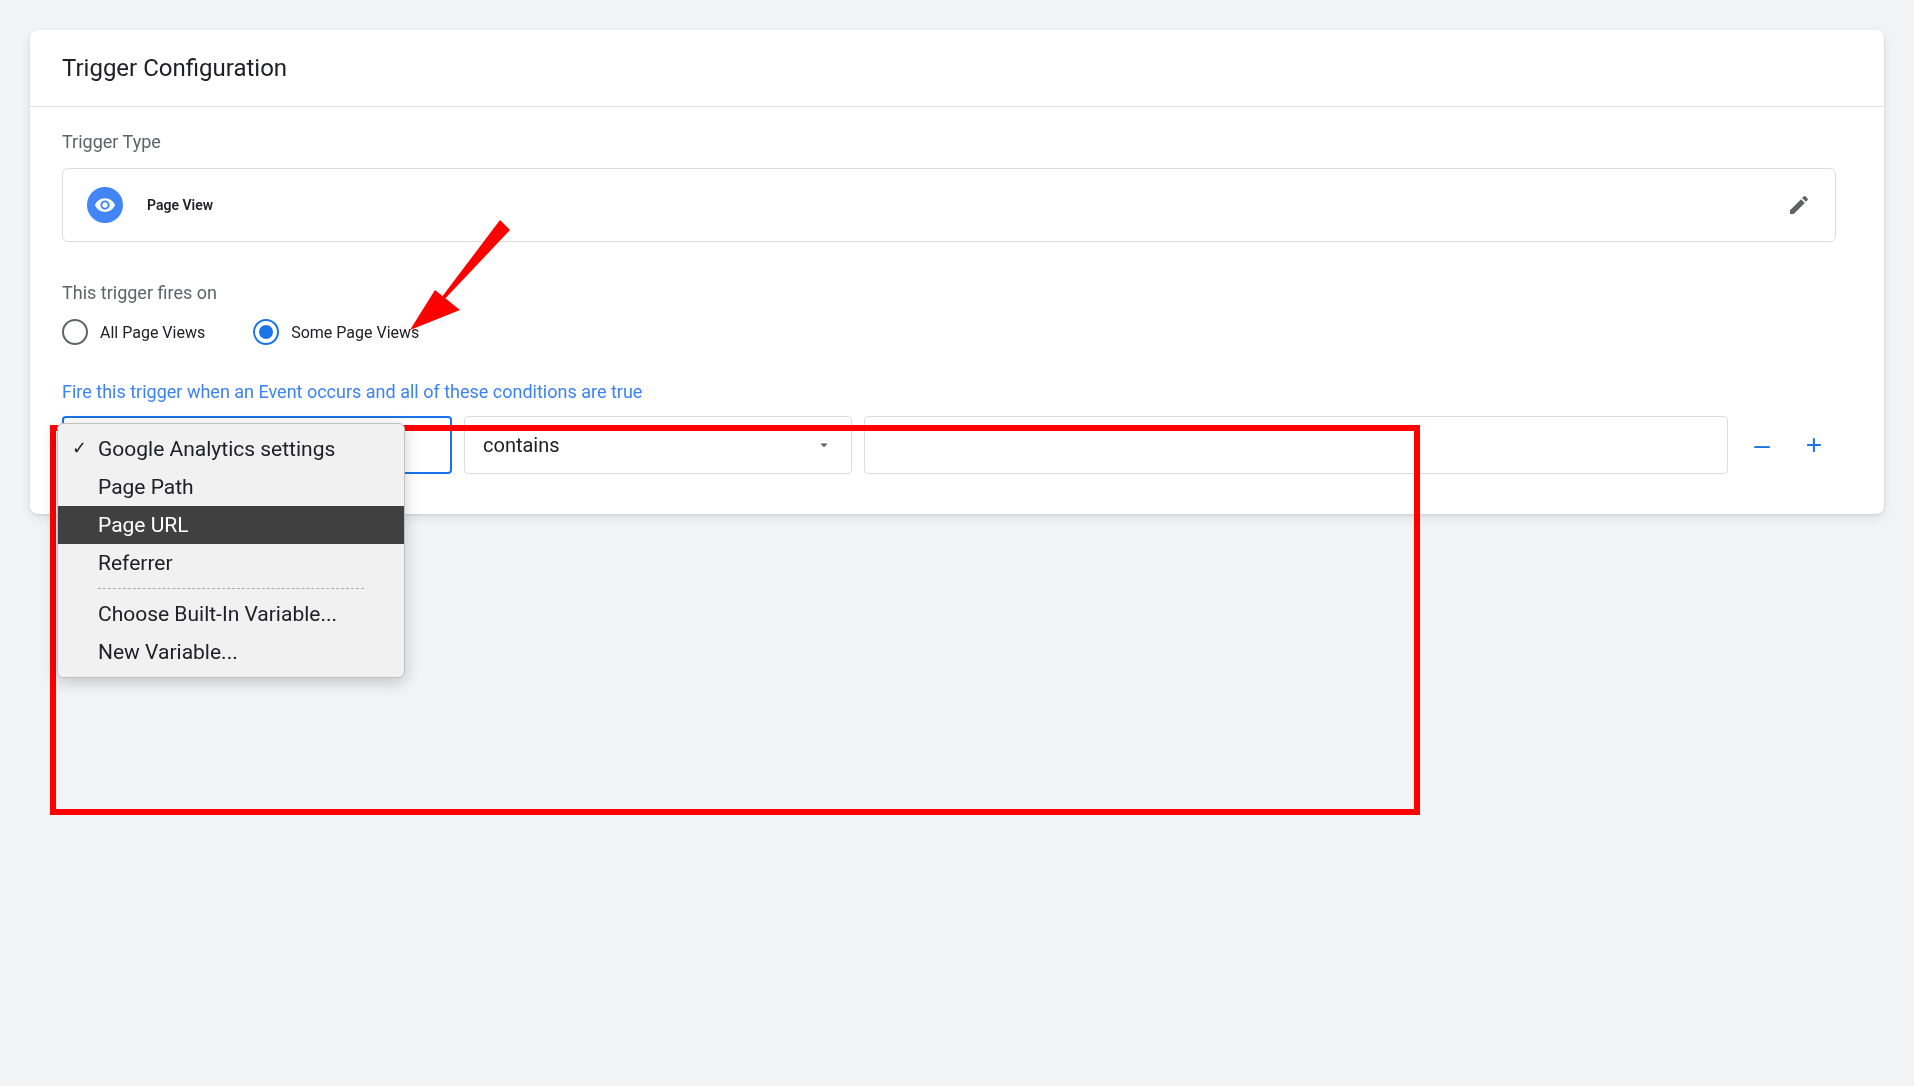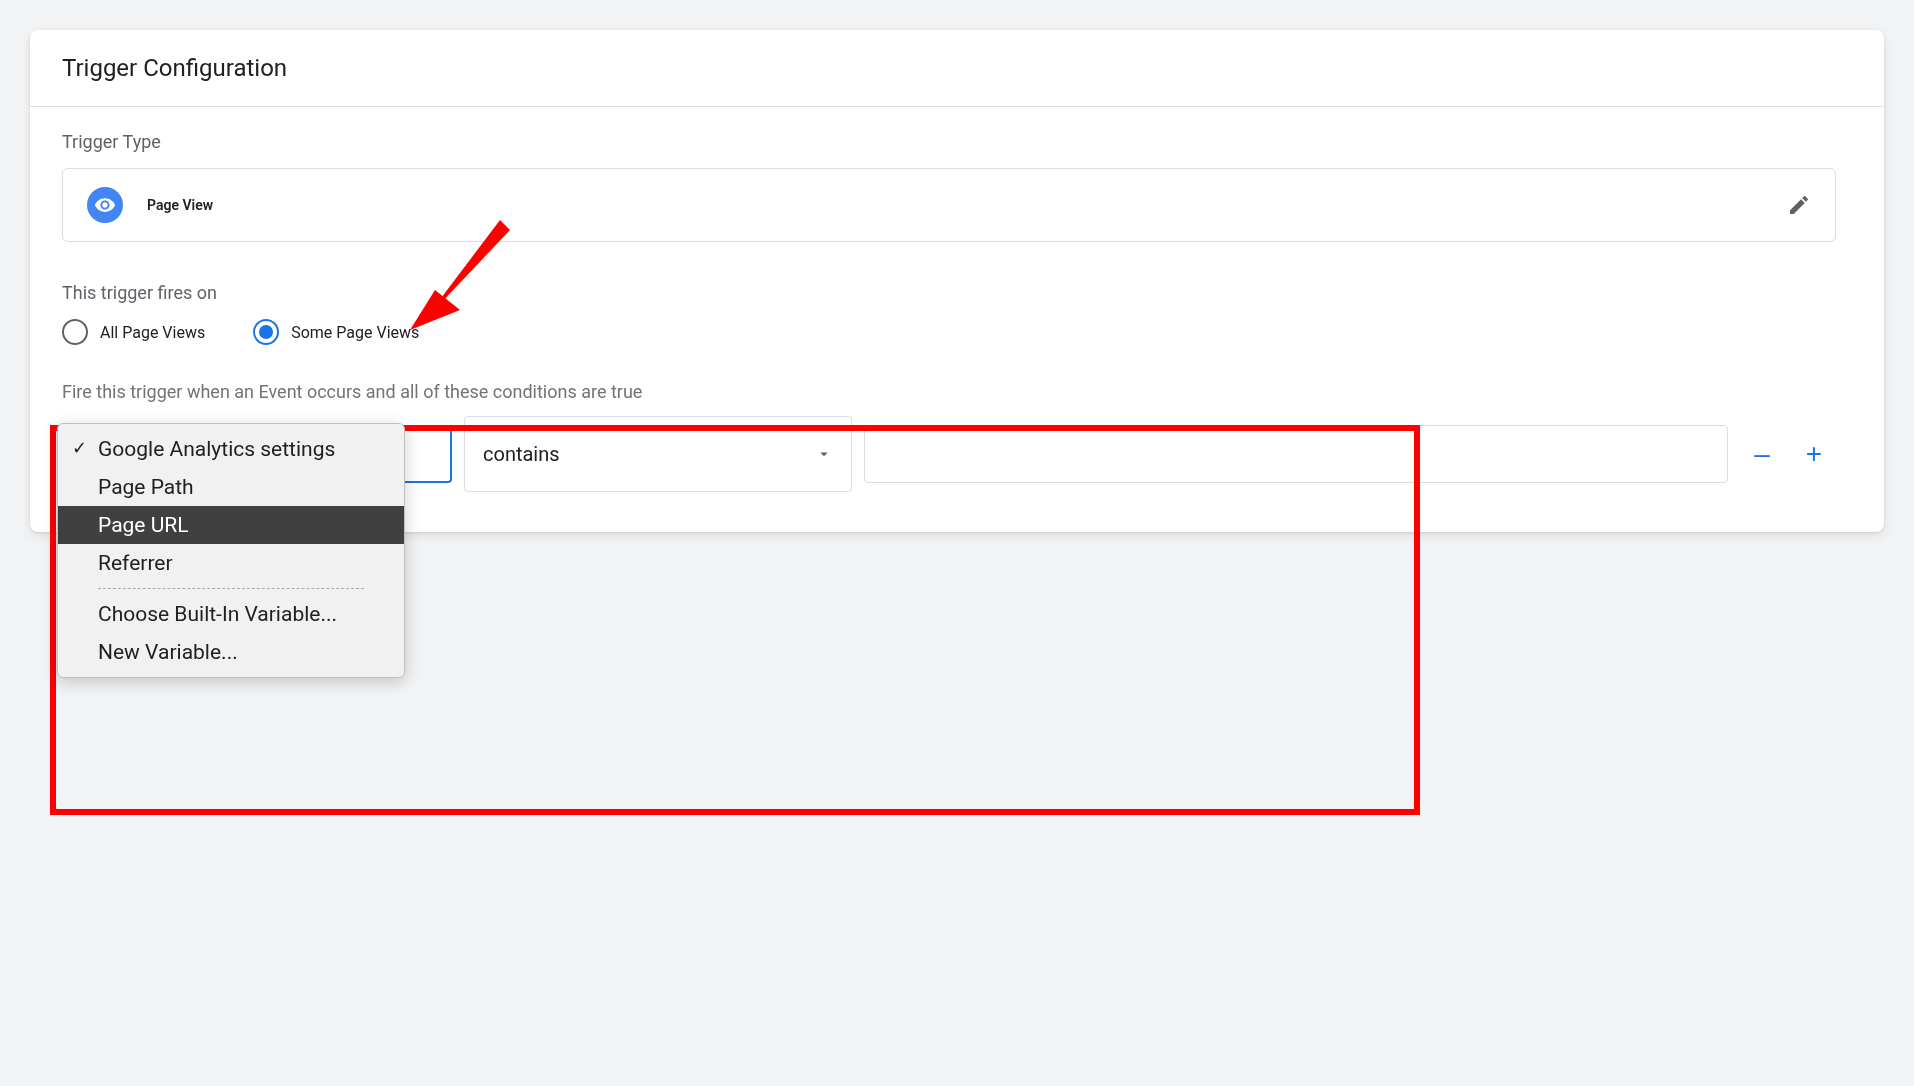--- a/index.html
+++ b/index.html
@@ -130,42 +130,42 @@
       font-size: 16px;
       color: #202124;
     }
     
     .fires-on-section {
       position: relative;
     }
     
     .condition-label {
       font-size: 18px;
-      color: #737373;
+      color: #3b82f6;
       margin-bottom: 14px;
       display: block;
     }
     
     .condition-row {
       display: flex;
       gap: 12px;
       align-items: center;
     }
     
     .field-placeholder {
       width: 390px;
       height: 58px;
       border: 2px solid #1a73e8;
       border-radius: 4px;
       background: white;
     }
     
     .operator-select {
       flex: 0 0 388px;
-      height: 76px;
+      height: 58px;
       border: 1px solid #dadce0;
       border-radius: 4px;
       padding: 0 18px;
       display: flex;
       align-items: center;
       justify-content: space-between;
       font-size: 20px;
       color: #202124;
       background: white;
       cursor: pointer;

